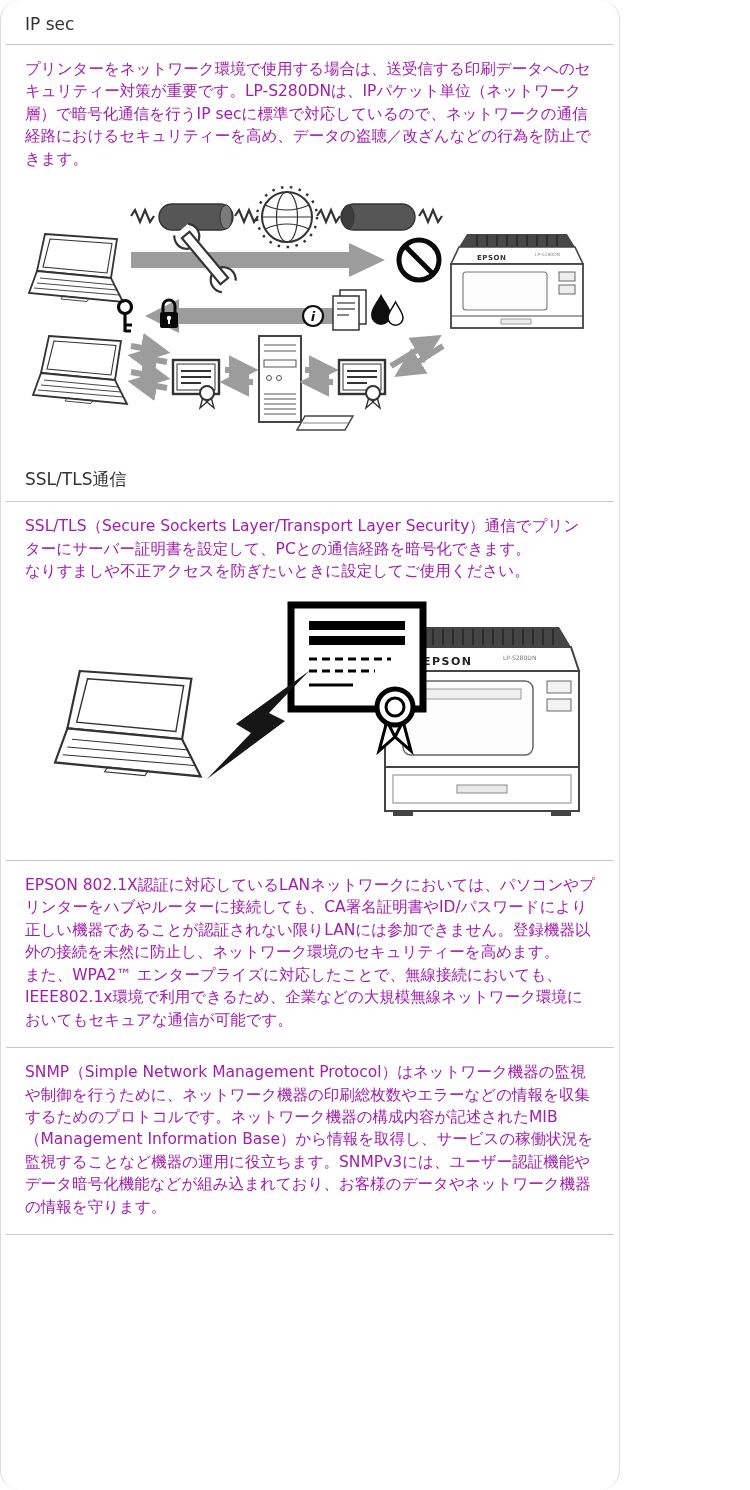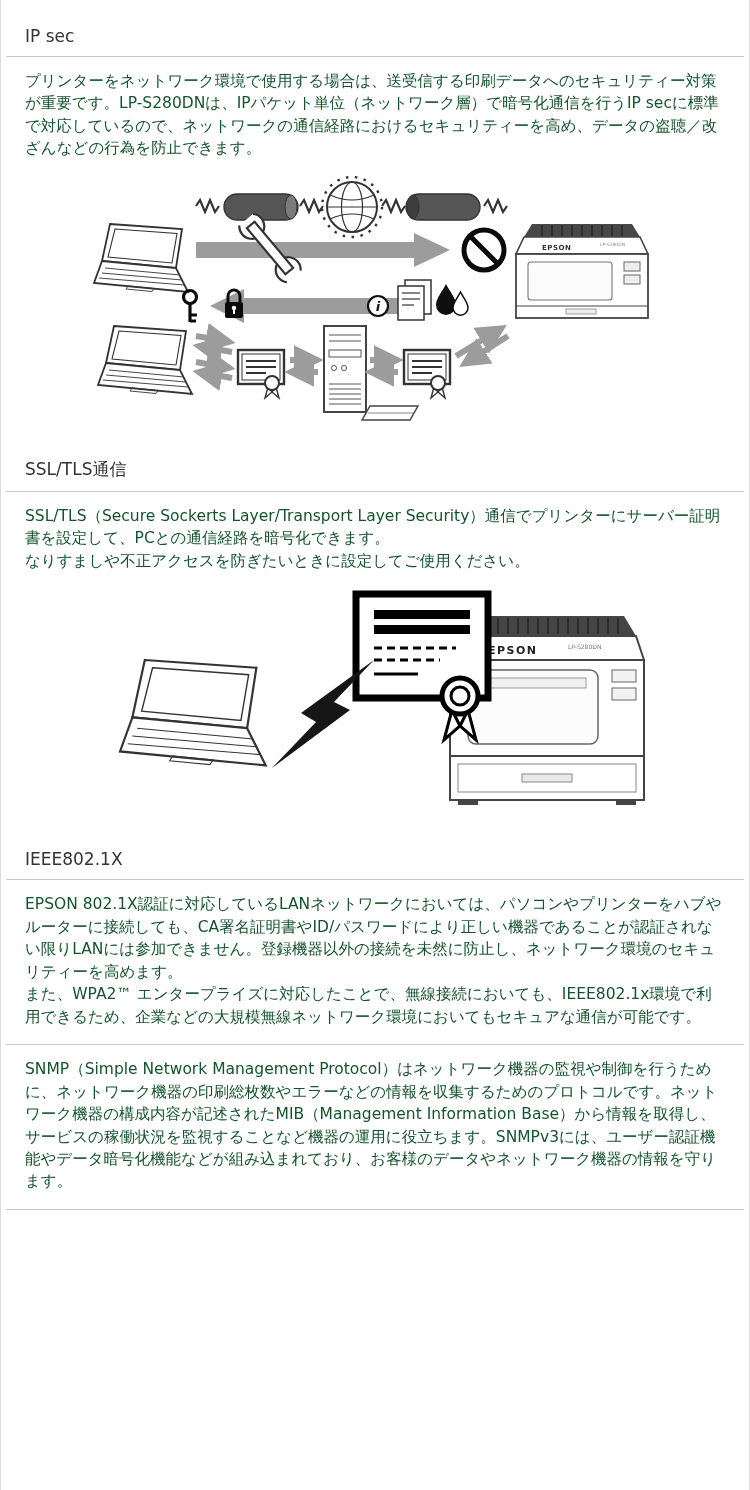--- a/index.html
+++ b/index.html
@@ -3,42 +3,43 @@
 <meta charset="utf-8">
 <style>
   * { box-sizing: border-box; }
   html, body { margin: 0; padding: 0; background: #ffffff; }
   body {
     width: 750px;
     font-family: "DejaVu Sans", "Liberation Sans", sans-serif;
     color: #333333;
   }
   .page {
-    width: 750px;
+    width: 620px;
     min-height: 1490px;
     border-left: 1px solid #dcdcdc;
     border-right: 1px solid #dcdcdc;
-    padding-top: 14px;
+    padding-top: 2px;
+    border-radius: 20px;
   }
   .heading {
     font-size: 17px;
     font-weight: 400;
     color: #333333;
     margin: 12px 24px 10px 24px;
   }
   .rule {
     border-top: 1px solid #c9c9c9;
     height: 0;
     margin: 0 5px;
   }
   .body-text {
     margin: 13px 24px 16px 24px;
     font-size: 15.5px;
     line-height: 1.45;
-    color: #14532d;
+    color: #a21caf;
   }
   .body-text p { margin: 0; }
   .figure {
     display: flex;
     justify-content: center;
     margin: 14px 0 26px 17px;
   }
   .fig-svg text { font-family: "DejaVu Sans", "Liberation Sans", sans-serif; }
 </style>
 </head>
@@ -252,21 +253,20 @@
           <line x1="11" y1="44" x2="86" y2="51" stroke="#333" stroke-width="0.7"></line>
           <line x1="8" y1="49" x2="88" y2="56" stroke="#333" stroke-width="0.7"></line>
           <line x1="5" y1="54" x2="90" y2="61" stroke="#333" stroke-width="0.7"></line>
           <polygon points="34,62 60,64.5 58,67.5 32,65" fill="none" stroke="#333" stroke-width="0.7"></polygon>
         </g>
       </svg>
     </div>
   </section>
 
   <section>
-    <h2 class="heading">IEEE802.1X</h2>
     <div class="rule"></div>
     <div class="body-text">
       <p>EPSON 802.1X認証に対応しているLANネットワークにおいては、パソコンやプリンターをハブやルーターに接続しても、CA署名証明書やID/パスワードにより正しい機器であることが認証されない限りLANには参加できません。登録機器以外の接続を未然に防止し、ネットワーク環境のセキュリティーを高めます。</p>
       <p>また、WPA2™ エンタープライズに対応したことで、無線接続においても、IEEE802.1x環境で利用できるため、企業などの大規模無線ネットワーク環境においてもセキュアな通信が可能です。</p>
     </div>
   </section>
 
   <section>
     <div class="rule"></div>
     <div class="body-text">

